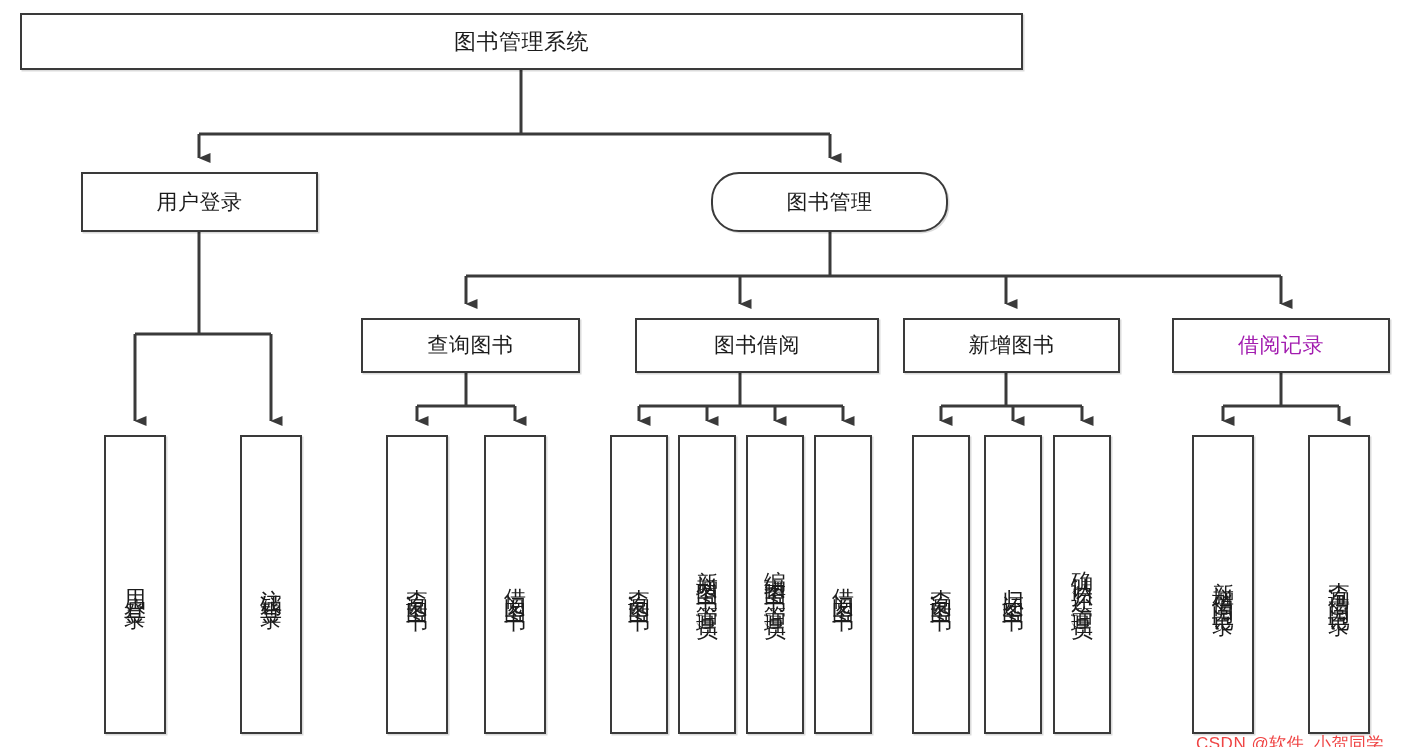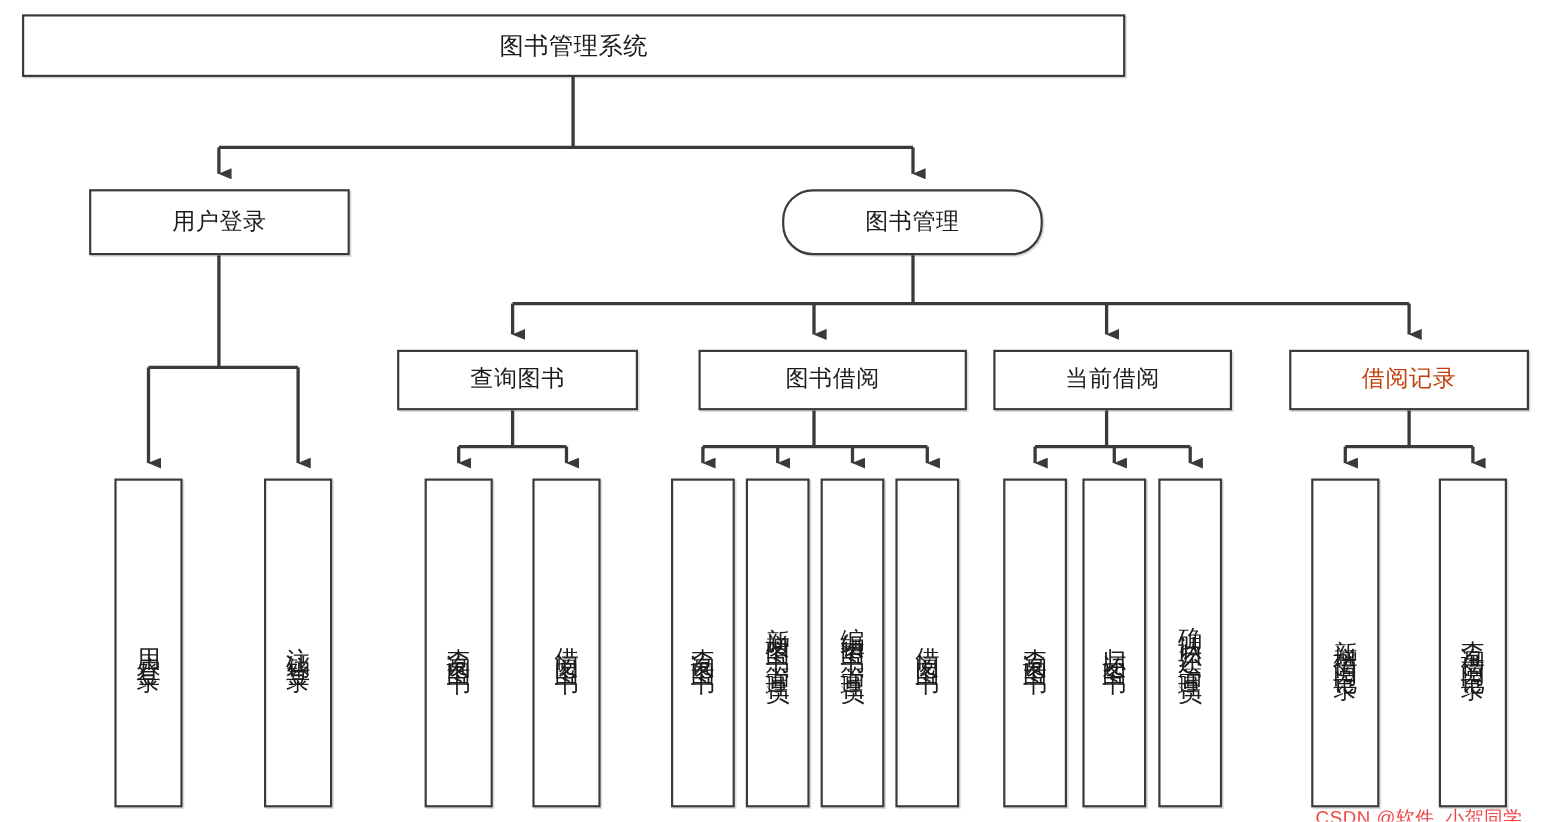--- a/index.html
+++ b/index.html
@@ -134,24 +134,24 @@
     <span class="node-label" style="color: rgb(27, 27, 27);">图书管理</span>
   </div>
 
   <div class="node horiz" style="left: 361px; top: 318px; width: 219px; height: 55px; border-color: rgb(58, 58, 58); background: rgb(255, 255, 255);">
     <span class="node-label" style="color: rgb(27, 27, 27);">查询图书</span>
   </div>
   <div class="node horiz" style="left: 635px; top: 318px; width: 244px; height: 55px; border-color: rgb(58, 58, 58); background: rgb(255, 255, 255);">
     <span class="node-label" style="color: rgb(27, 27, 27);">图书借阅</span>
   </div>
   <div class="node horiz" style="left: 903px; top: 318px; width: 217px; height: 55px; border-color: rgb(58, 58, 58); background: rgb(255, 255, 255);">
-    <span class="node-label" style="color: rgb(27, 27, 27);">当前借阅</span>
+    <span class="node-label" style="color: rgb(27, 27, 27);">新增图书</span>
   </div>
   <div class="node horiz" style="left: 1172px; top: 318px; width: 218px; height: 55px; border-color: rgb(58, 58, 58); background: rgb(255, 255, 255);">
-    <span class="node-label" style="color: #c2410c;">借阅记录</span>
+    <span class="node-label" style="color: #a21caf; font-family: Liberation Serif, serif;">借阅记录</span>
   </div>
 
   <div class="node vert" style="left: 104px; top: 435px; width: 62px; height: 299px; border-color: rgb(58, 58, 58); background: rgb(255, 255, 255);">
     <span class="node-label" style="color: rgb(27, 27, 27);">用户登录</span>
   </div>
   <div class="node vert" style="left: 240px; top: 435px; width: 62px; height: 299px; border-color: rgb(58, 58, 58); background: rgb(255, 255, 255);">
     <span class="node-label" style="color: rgb(27, 27, 27);">注销登录</span>
   </div>
   <div class="node vert" style="left: 386px; top: 435px; width: 62px; height: 299px; border-color: rgb(58, 58, 58); background: rgb(255, 255, 255);">
     <span class="node-label" style="color: rgb(27, 27, 27);">查询图书</span>

